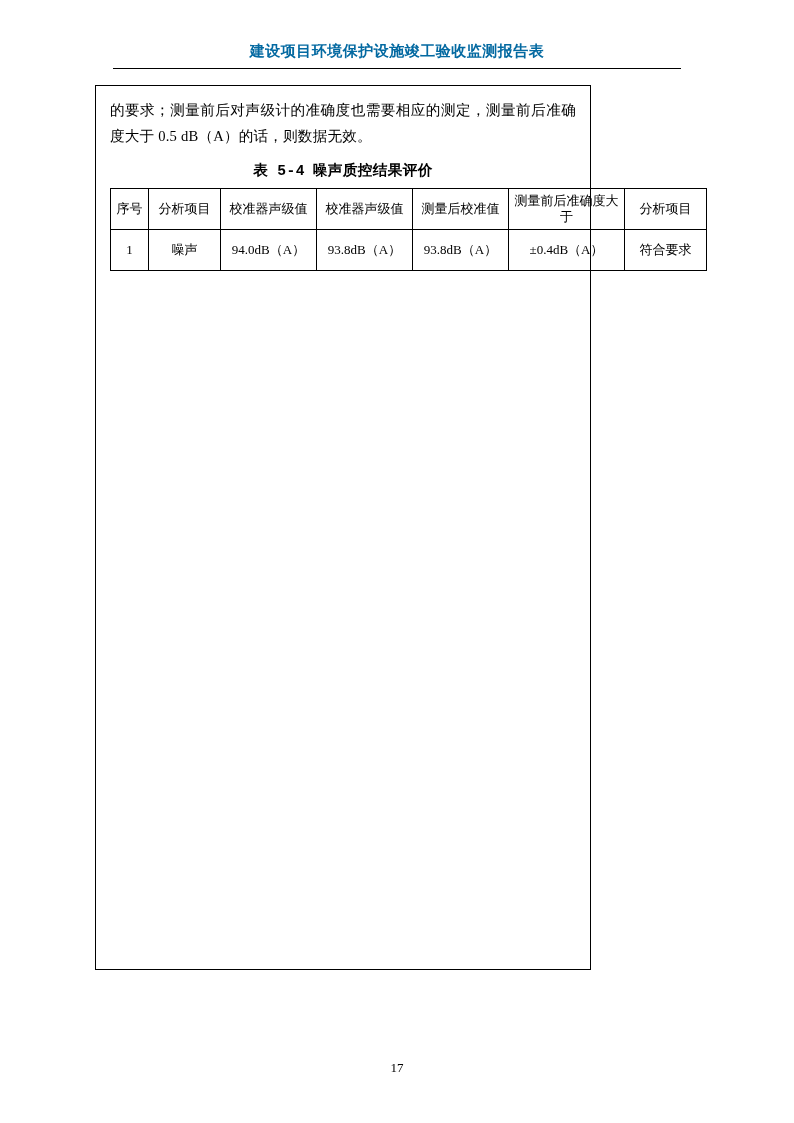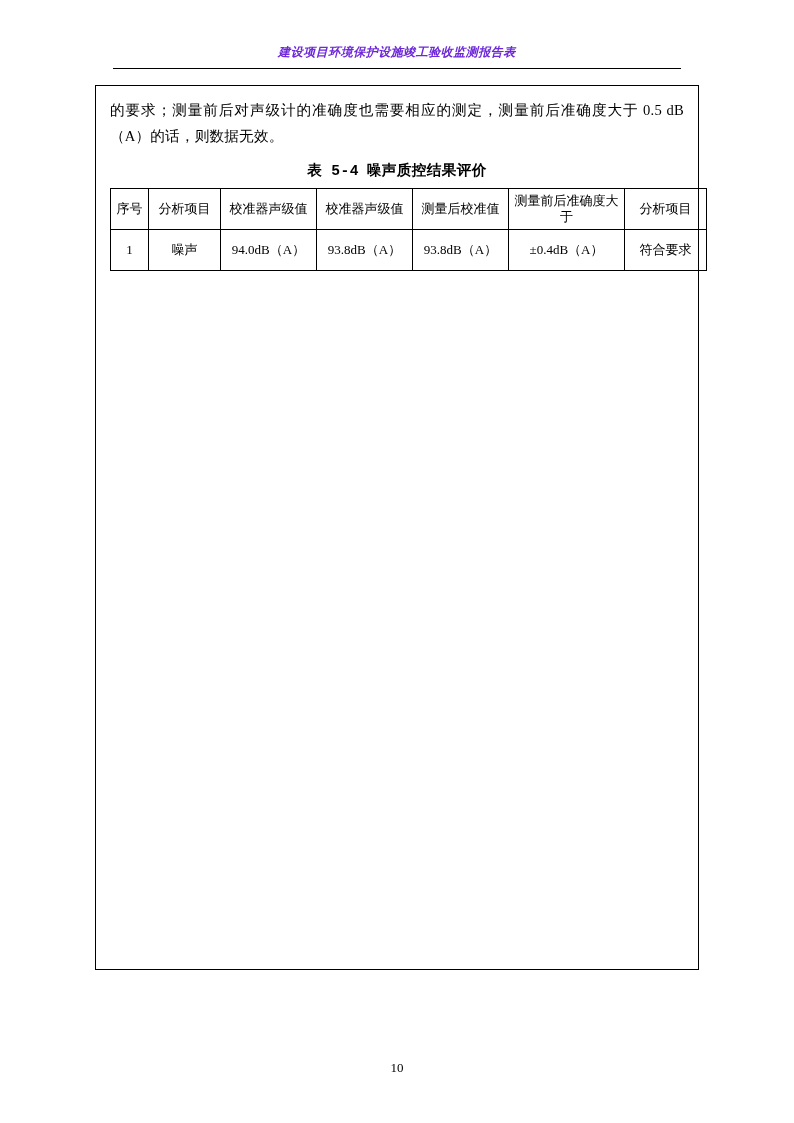--- a/index.html
+++ b/index.html
@@ -25,42 +25,41 @@
   
   .header {
     position: absolute;
     left: 0;
     top: 42px;
     width: 794px;
     text-align: center;
   }
   .header-title {
     font-family: "Liberation Serif", "DejaVu Serif", serif;
-    font-size: 12px;
+    font-size: 15px;
     letter-spacing: 0.5px;
     font-weight: 700;
-    color: #6d28d9;
+    color: #0369a1;
     display: inline-block;
-    font-style: italic;
   }
   .header-rule {
     position: absolute;
     left: 113px;
     top: 68px;
     width: 568px;
     height: 0;
     border-top: 1px solid #000;
   }
 
   
   .frame {
     position: absolute;
     left: 95px;
     top: 85px;
-    width: 604px;
+    width: 496px;
     height: 885px;
     border: 1px solid #000;
     box-sizing: border-box;
     padding: 10px 14px 0 14px;
   }
 
   .para {
     font-size: 14.6px;
     line-height: 1.75;
     text-align: justify;
@@ -167,16 +166,16 @@
           <td>93.8dB（A）</td>
           <td>±0.4dB（A）</td>
           <td>符合要求</td>
         </tr>
       </tbody>
     </table>
 
   </div>
 
   <div class="footer">
-    <span>10</span>
+    <span>17</span>
   </div>
 
 </div>
 
 </body></html>

